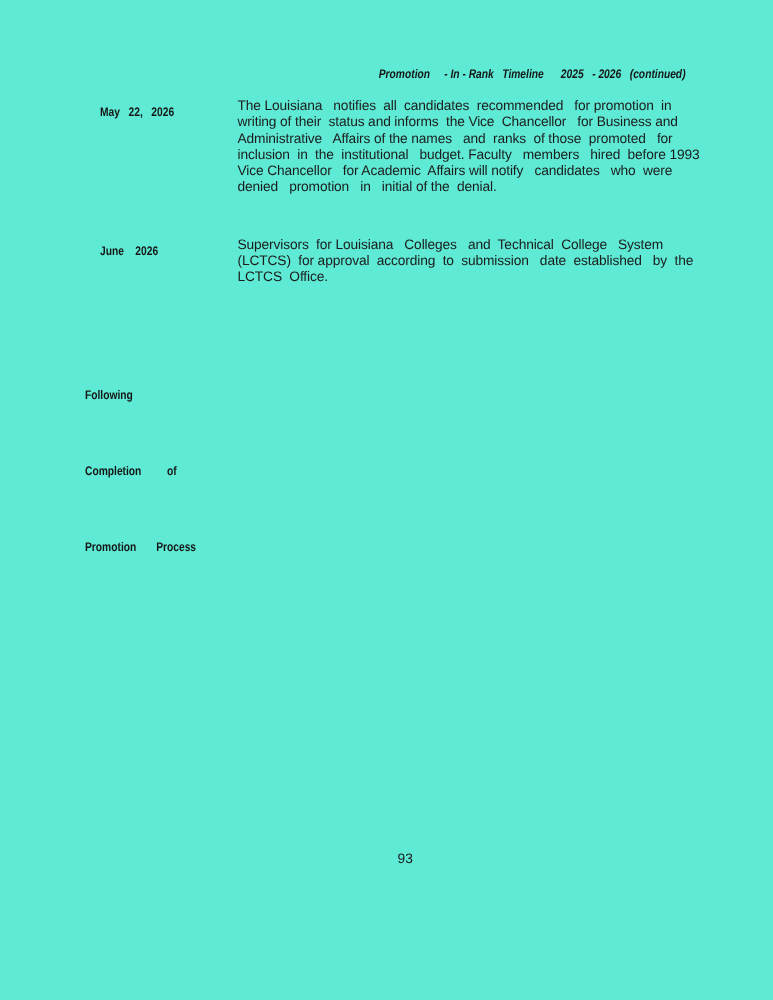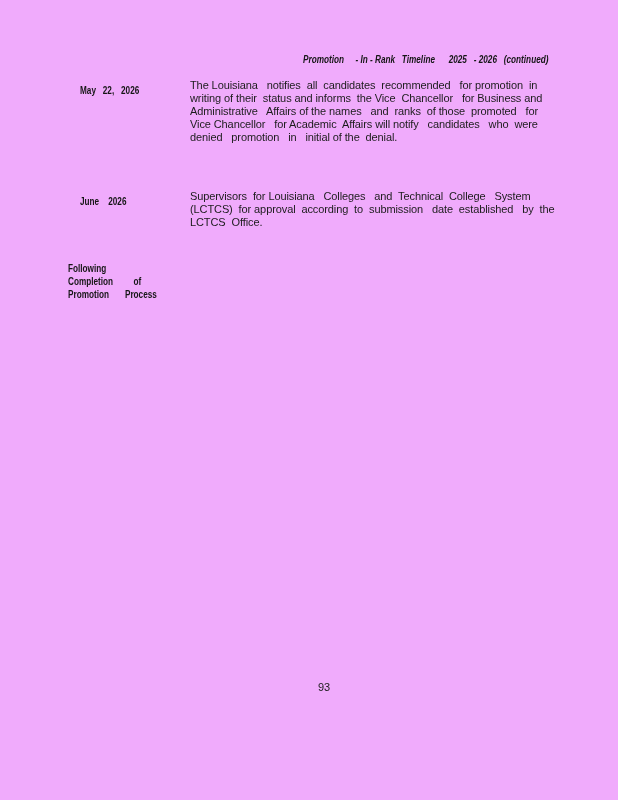--- a/index.html
+++ b/index.html
@@ -4,21 +4,21 @@
 <style>
   html, body {
     margin: 0;
     padding: 0;
     background: #ffffff;
   }
   .page {
     position: relative;
     width: 618px;
     height: 800px;
-    background: #f0abfc;
+    background: #5eead4;
     font-family: "Liberation Sans", sans-serif;
     color: #1c1c1c;
     overflow: hidden;
   }
   .abs { position: absolute; }
   
   .cond {
     display: inline-block;
     font-weight: bold;
     font-size: 10px;
@@ -36,21 +36,21 @@
     font-style: italic;
     font-size: 10px;
   }
   .entry-body {
     font-size: 11px;
     line-height: 13px;
     letter-spacing: -0.1px;
     color: #1c1c1c;
   }
   .entry-body .bline { white-space: pre; }
-  .label-col .lline { line-height: 11px; }
+  .label-col .lline { line-height: 11px; margin-top: 48px; }
   .indent-12 { padding-left: 12px; }
   .indent-10 { padding-left: 10px; }
   .page-number {
     top: 681px;
     left: 318px;
     font-size: 11px;
     color: #1c1c1c;
   }
 </style>
 </head>
@@ -62,20 +62,21 @@
     <span class="cond">Promotion     - In - Rank   Timeline      2025   - 2026   (continued)</span>
   </div>
 
   <div class="abs" style="top:80px; left:80px;text-align:right;">
     <span class="cond">May   22,   2026</span>
   </div>
   <div class="abs entry-body" style="top:79px; left:190px; width:372px;">
     <div class="bline">The Louisiana   notifies  all  candidates  recommended   for promotion  in</div>
     <div class="bline">writing of their  status and informs  the Vice  Chancellor   for Business and</div>
     <div class="bline">Administrative   Affairs of the names   and  ranks  of those  promoted   for</div>
+    <div class="bline">inclusion  in  the  institutional   budget. Faculty   members   hired  before 1993</div>
     <div class="bline">Vice Chancellor   for Academic  Affairs will notify   candidates   who  were</div>
     <div class="bline">denied   promotion   in   initial of the  denial.</div>
   </div>
 
   <div class="abs" style="top:191px; left:80px;">
     <span class="cond">June    2026</span>
   </div>
   <div class="abs entry-body" style="top:190px; left:190px; width:372px;">
     <div class="bline">Supervisors  for Louisiana   Colleges   and  Technical  College   System</div>
     <div class="bline">(LCTCS)  for approval  according  to  submission   date  established   by  the</div>

